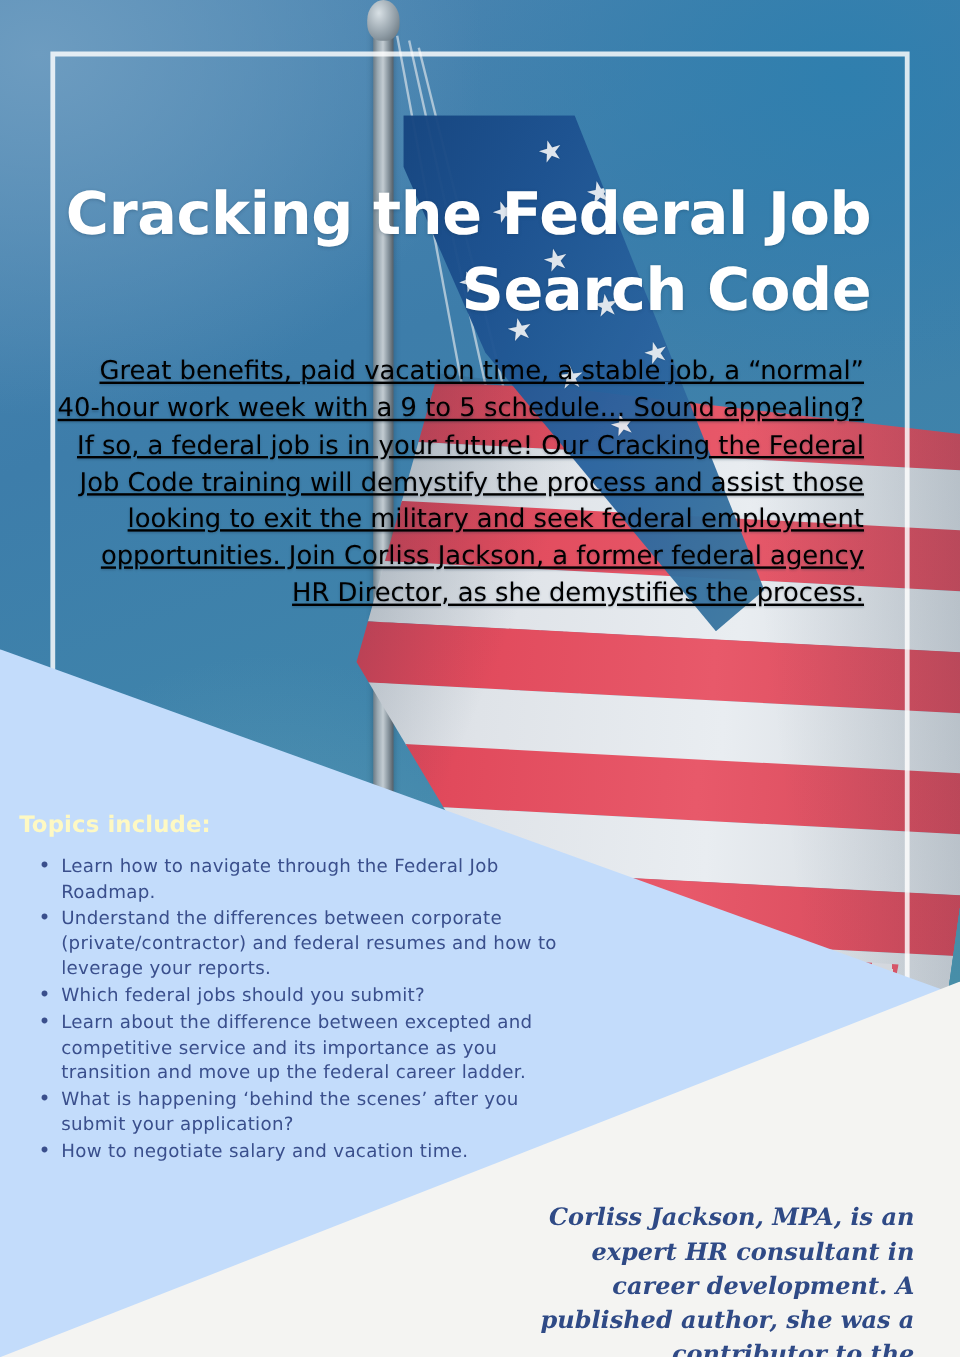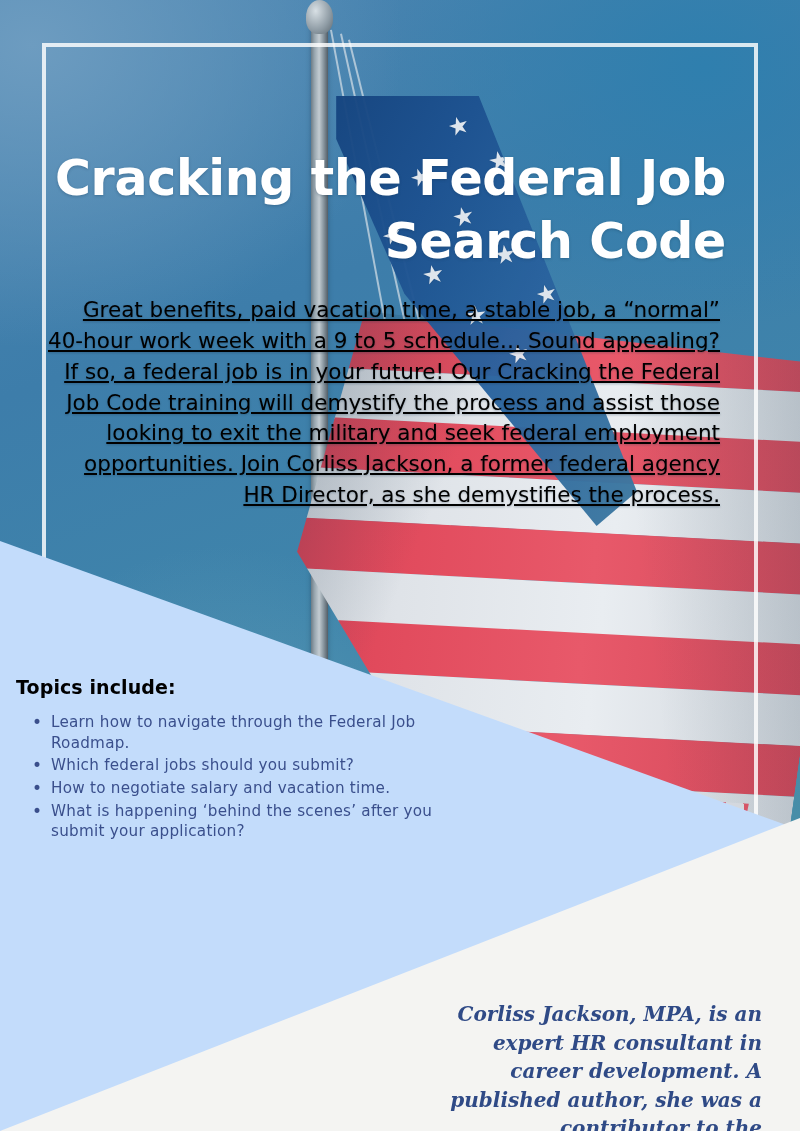--- a/index.html
+++ b/index.html
@@ -199,21 +199,21 @@
     left: 14px;
     top: 676px;
     width: 470px;
   }
   .topics-heading {
     margin: 0 0 14px 2px;
     font-family: "DejaVu Sans", sans-serif;
     font-weight: bold;
     font-size: 19px;
     letter-spacing: 0.1px;
-    color: #000000;
+    color: #fef9c3;
   }
   .topics-list {
     margin: 13px;
     padding: 0;
     list-style: none;
   }
   .topic-item {
     position: relative;
     padding-left: 24px;
     margin-bottom: 2px;
@@ -319,23 +319,25 @@
 
   <div class="hero">
     <h1 class="hero-title">Cracking the Federal Job Search Code</h1>
     <p class="hero-body">Great benefits, paid vacation time, a stable job, a “normal” 40-hour work week with a 9 to 5 schedule… Sound appealing? If so, a federal job is in your future! Our Cracking the Federal Job Code training will demystify the process and assist those looking to exit the military and seek federal employment opportunities. Join Corliss Jackson, a former federal agency HR Director, as she demystifies the process.</p>
   </div>
 
   <div class="topics">
     <div class="topics-heading">Topics include:</div>
     <ul class="topics-list">
       <li class="topic-item">Learn how to navigate through the Federal Job Roadmap.</li>
+      <li class="topic-item">Understand the differences between corporate (private/contractor) and federal resumes and how to leverage your reports.</li>
       <li class="topic-item">Which federal jobs should you submit?</li>
+      <li class="topic-item">Learn about the difference between excepted and competitive service and its importance as you transition and move up the federal career ladder.</li>
+      <li class="topic-item">What is happening ‘behind the scenes’ after you submit your application?</li>
       <li class="topic-item">How to negotiate salary and vacation time.</li>
-      <li class="topic-item">What is happening ‘behind the scenes’ after you submit your application?</li>
     </ul>
   </div>
 
   <div class="bio">
     <p class="bio-text">Corliss Jackson, MPA, is an expert HR consultant in career development. A published author, she was a contributor to the Washington Post's Federal Jobs column.</p>
     <p class="bio-url">www.FedJobResults.com</p>
   </div>
 
 </div>
 

